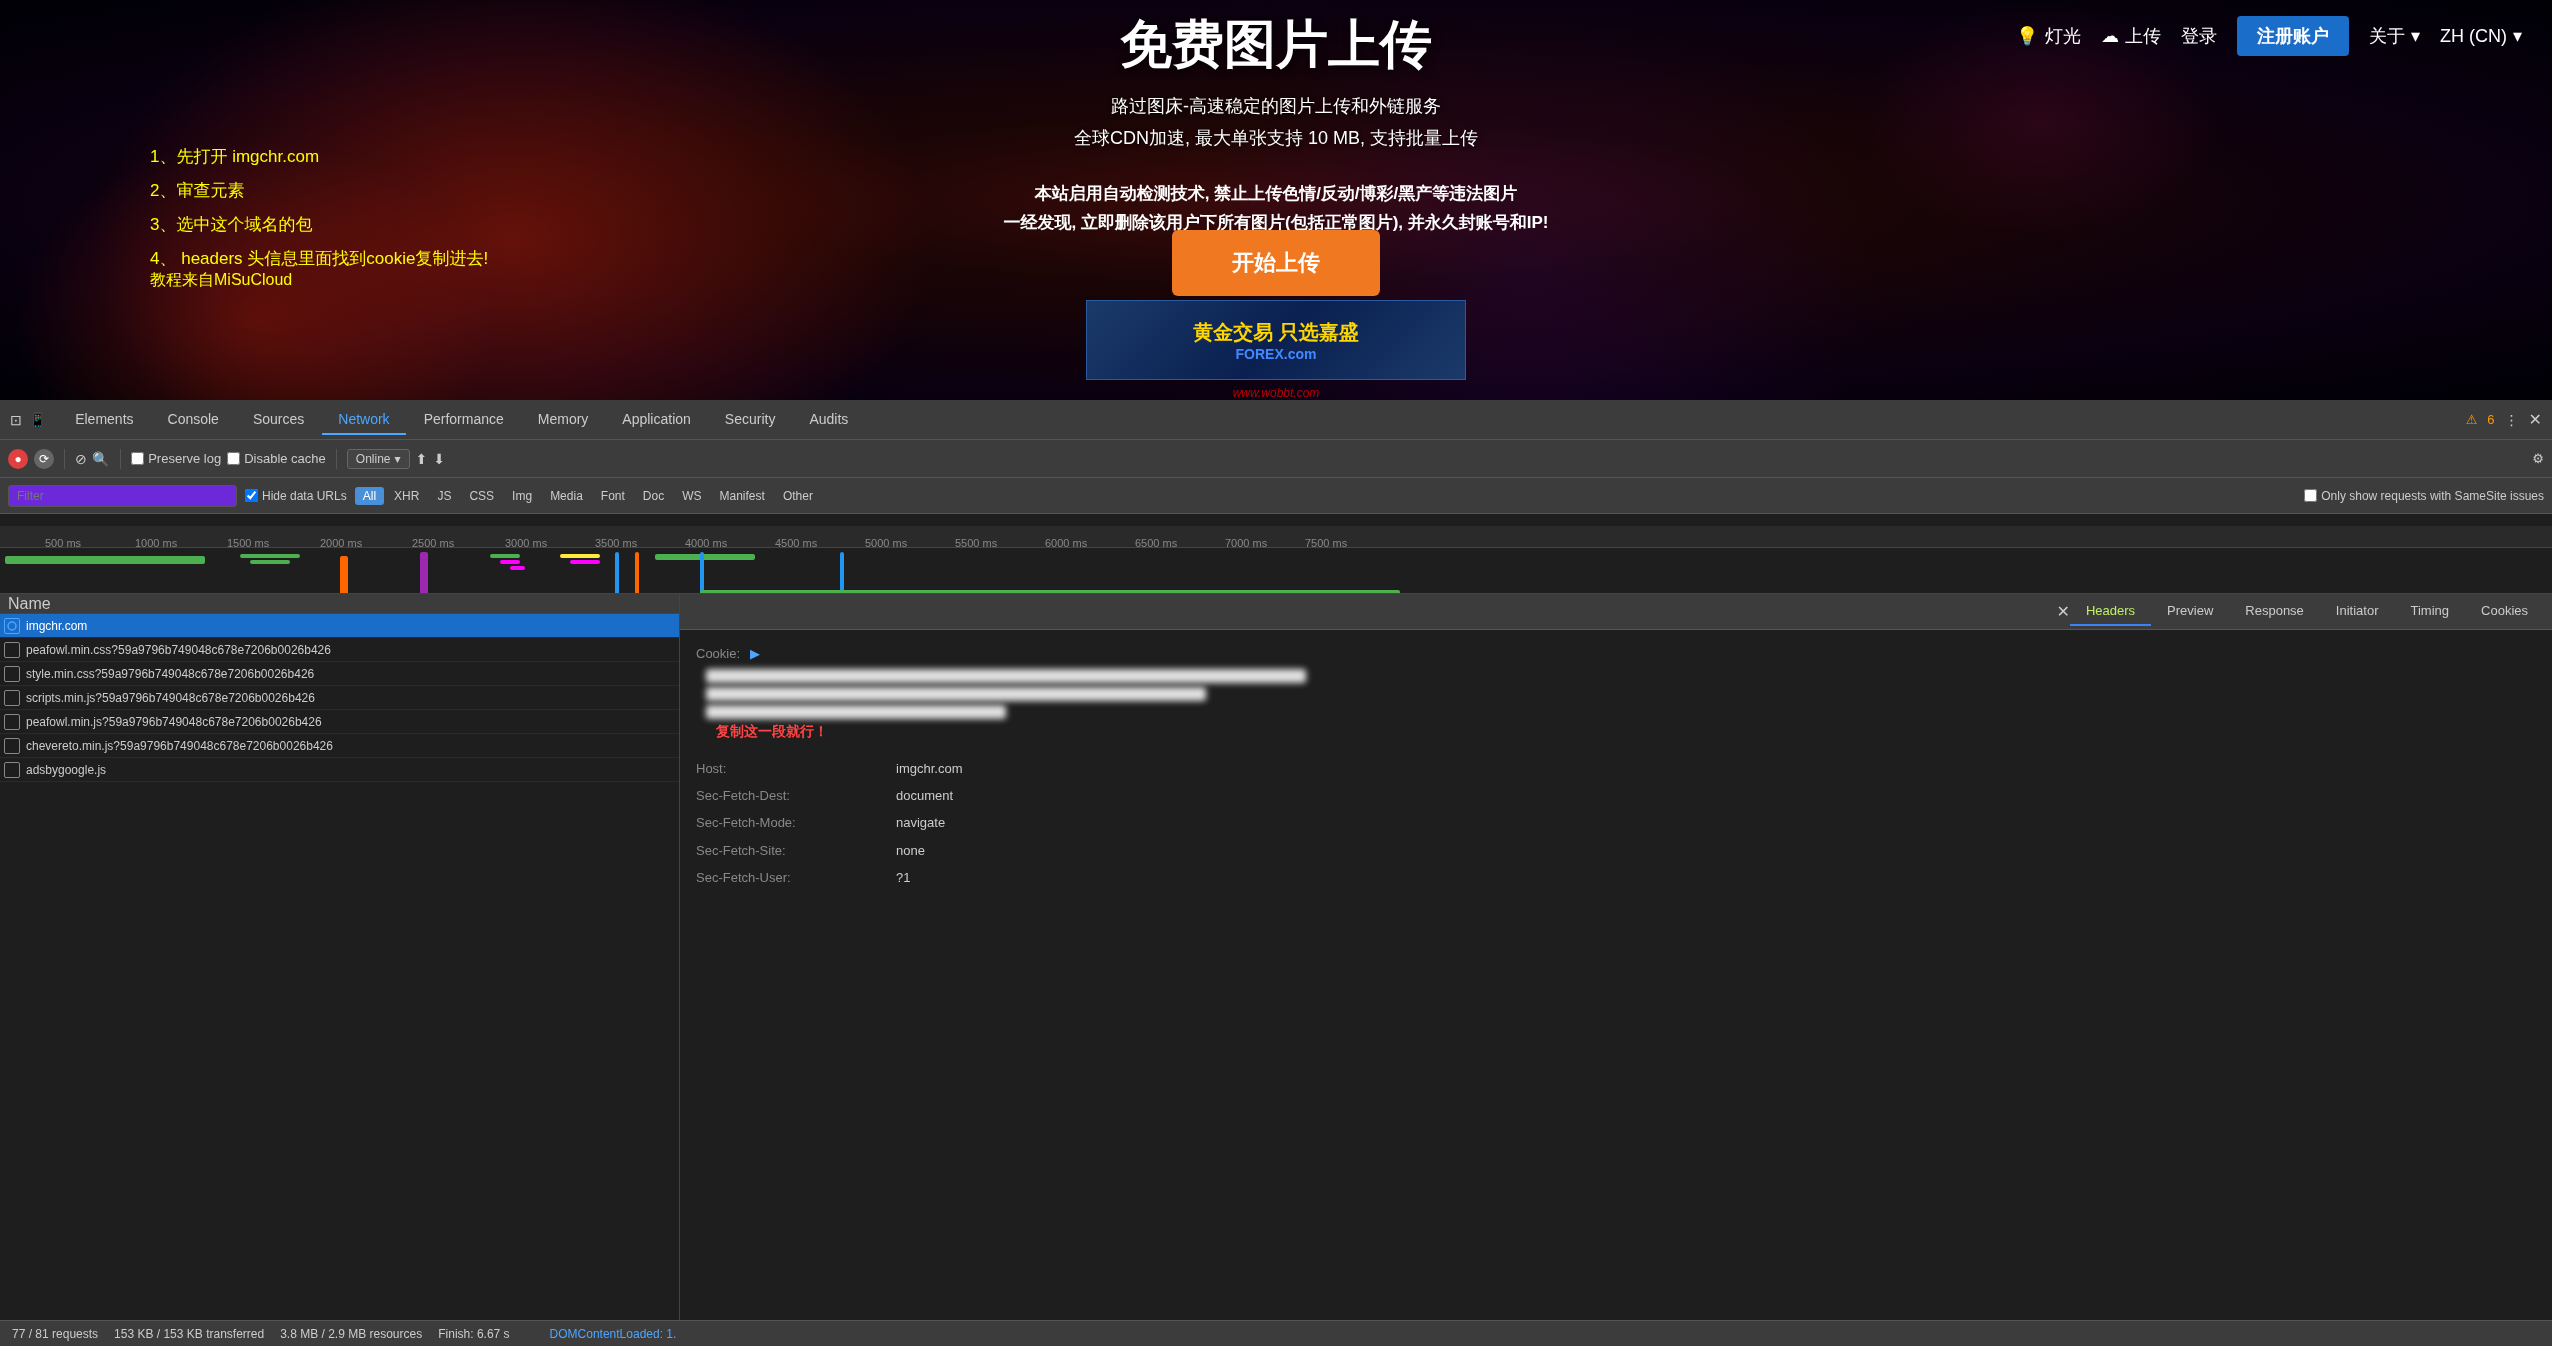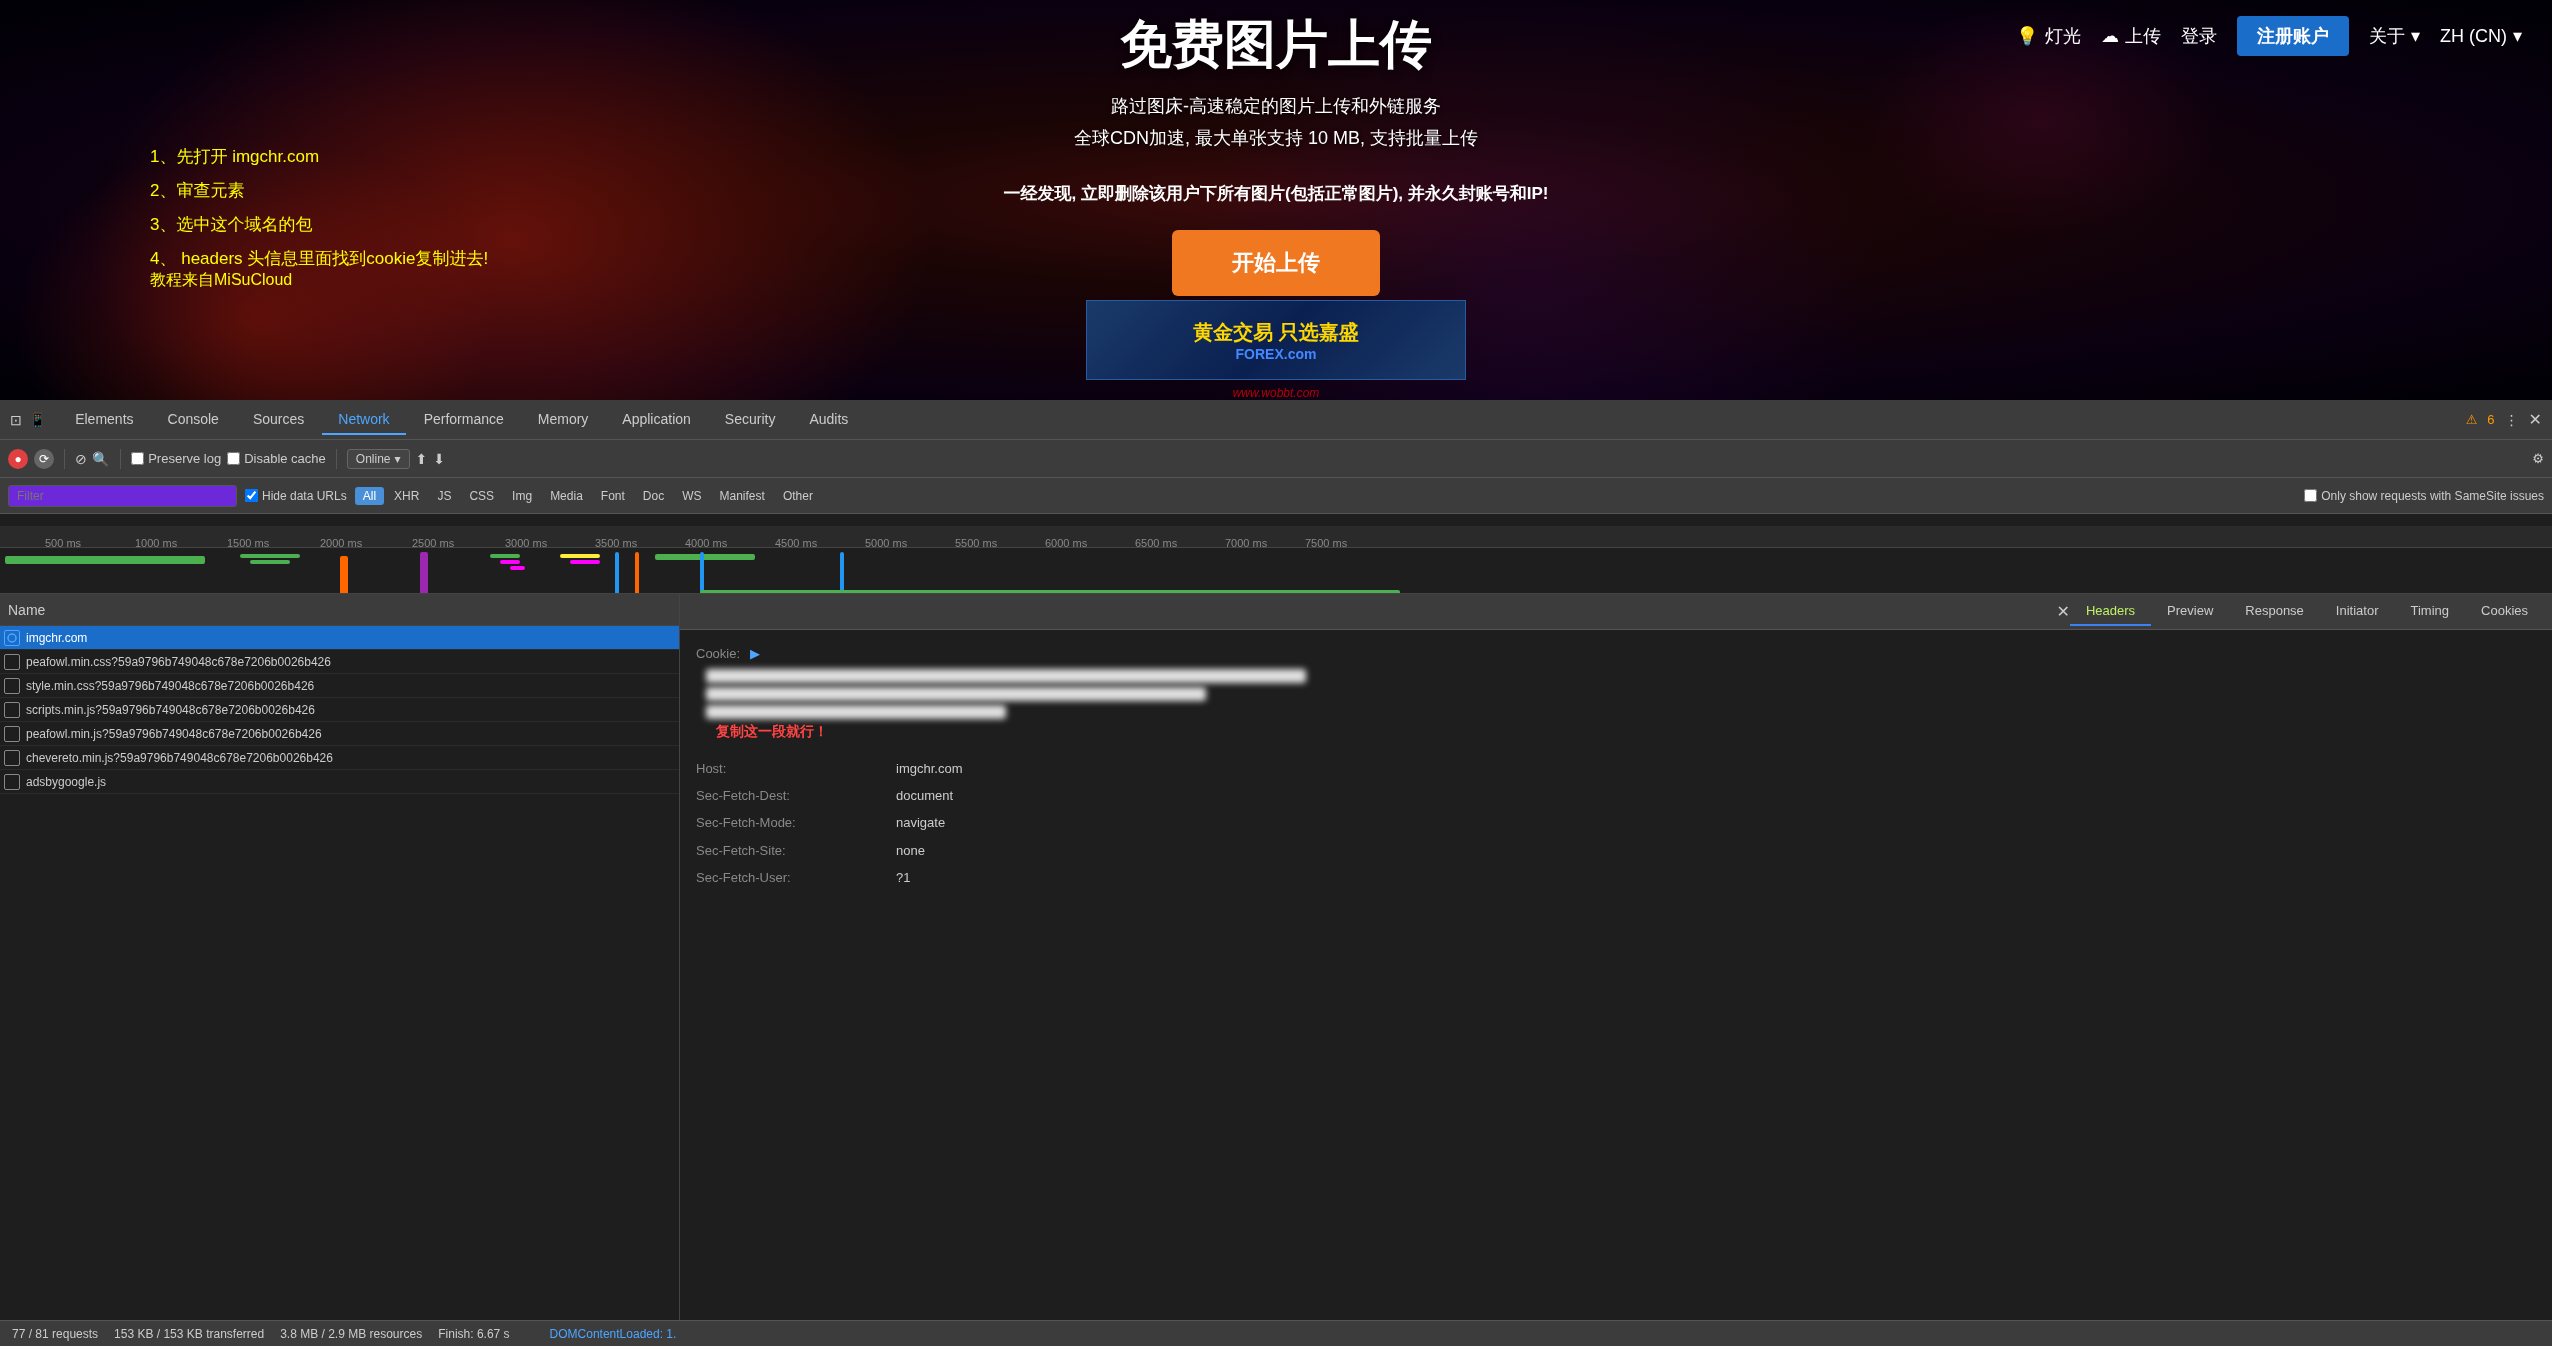--- a/index.html
+++ b/index.html
@@ -311,23 +311,23 @@
       width: 680px;
       border-right: 1px solid #444;
       display: flex;
       flex-direction: column;
       flex-shrink: 0;
     }
     .network-list-header {
       display: flex;
       align-items: center;
       background: #3c3c3c;
-      height: 32px;
+      height: 20px;
       border-bottom: 1px solid #444;
-      font-size: 14px;
+      font-size: 16px;
       color: #ccc;
       padding: 0 8px;
     }
     .network-list-header .col-name { flex: 1; }
     .network-list-body {
       flex: 1;
       overflow-y: auto;
       overflow-x: hidden;
       background: #1e1e1e;
     }
@@ -499,20 +499,21 @@
     <div>4、 headers 头信息里面找到cookie复制进去!</div>
   </div>
   <div class="hero-source">教程来自MiSuCloud</div>
 
   <div class="hero-subtitle">
     <div>路过图床-高速稳定的图片上传和外链服务</div>
     <div>全球CDN加速, 最大单张支持 10 MB, 支持批量上传</div>
   </div>
 
   <div class="hero-warning">
+    <div>本站启用自动检测技术, 禁止上传色情/反动/博彩/黑产等违法图片</div>
     <div>一经发现, 立即删除该用户下所有图片(包括正常图片), 并永久封账号和IP!</div>
   </div>
 
   <div class="hero-btn">开始上传</div>
 
   <div class="hero-ad">
     <div class="hero-ad-inner">
       <div>黄金交易 只选嘉盛</div>
       <div class="hero-ad-forex">FOREX.com</div>
     </div>

